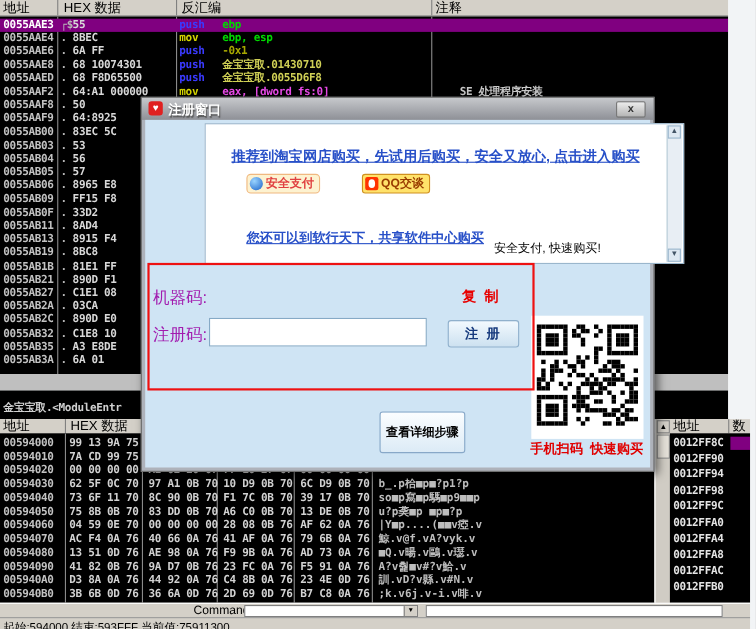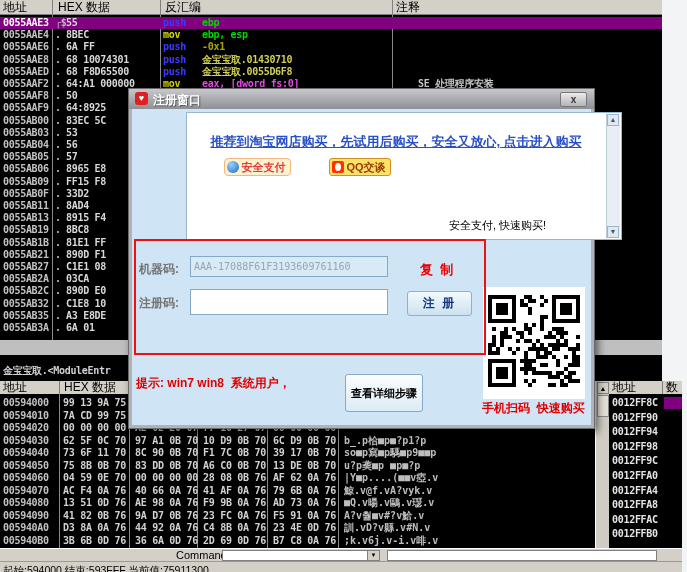--- a/index.html
+++ b/index.html
@@ -120,21 +120,21 @@
         border:1px solid #666;box-sizing:border-box;}
   .pill .ptext{position:absolute;left:24px;top:4px;font-size:12px;}
   .paynote{position:absolute;left:262px;top:105px;font-size:11px;color:#000;}
   .link2{position:absolute;left:37px;top:95px;font-size:12px;}
   .wscroll{position:absolute;right:1px;top:1px;bottom:1px;width:13px;background:#e8eef4;border-left:1px solid #b8ccd8;}
   .wscroll .a{position:absolute;left:0;width:12px;height:12px;background:#dfe9f2;border:1px solid #9ab6cc;
         font-size:7px;line-height:10px;text-align:center;color:#456;box-sizing:border-box;}
   .wscroll .a.up{top:0;} .wscroll .a.dn{bottom:0;}
 
   .redrect{position:absolute;left:2px;top:130px;width:352px;height:116px;border:2px solid #ee1111;box-sizing:border-box;z-index:3;}
-  .flabel{position:absolute;font-size:12px;font-weight:bold;color:#737373;}
+  .flabel{position:absolute;font-size:15px;font-weight:normal;color:#a21caf;}
   .machine-input{position:absolute;left:58px;top:147px;width:198px;height:21px;background:#d8eaf6;
         border:1px solid #86aac6;box-sizing:border-box;font-size:10px;color:#96a6b2;
         font-family:"DejaVu Sans Mono",monospace;padding:0 3px;}
   .copybtn{position:absolute;left:288px;top:152px;font-size:13px;font-weight:bold;color:#e80000;white-space:pre;}
   .reg-input{position:absolute;left:58px;top:180px;width:198px;height:26px;background:#fff;
         border:1px solid #86aac6;box-sizing:border-box;font-size:12px;padding:0 3px;}
   .regbtn{position:absolute;left:275px;top:182px;width:65px;height:25px;
         background:linear-gradient(#f2f9fe,#cde1f0);border:1px solid #90b0cc;border-radius:3px;
         font-size:12px;font-weight:bold;color:#14387c;text-align:center;line-height:23px;
         letter-spacing:2px;box-sizing:border-box;}
@@ -231,37 +231,36 @@
         <div class="link link1">推荐到淘宝网店购买，先试用后购买，安全又放心, 点击进入购买</div>
         <div class="btn-contact">
           <span class="ball"></span>
           <span style="margin-left:12px">安全支付</span>
         </div>
         <div class="btn-qq">
           <span class="qicon"></span>
           <span style="margin-left:12px">QQ交谈</span>
         </div>
         <div class="paynote">安全支付, 快速购买!</div>
+        <div class="link link2">您还可以到软行天下，共享软件中心购买</div>
         <div class="wscroll">
           <span class="a up">▲</span>
           <span class="a dn">▼</span>
         </div>
       </div>
 
       <div class="redrect"></div>
 
       <span class="flabel" style="left:7px;top:152px">机器码:</span>
-      <input class="machine-input" readonly="" value="AAA-17088F61F3193609761160" style="">
       <span class="copybtn">复  制</span>
 
       <span class="flabel" style="left:7px;top:186px">注册码:</span>
       <input class="reg-input" value="" style="">
       <div class="regbtn">注 册</div>
 
-      <span class="hint" style="left:4px;top:266px">提示: win7 win8  系统用户，</span>
       <div class="detailbtn">查看详细步骤</div>
 
       <div class="qr">
           <div class="qrgrid">
             <i style="left: 36px; top: 0px;"></i>
             <i style="left: 40px; top: 0px;"></i>
             <i style="left: 52px; top: 0px;"></i>
             <i style="left: 32px; top: 4px;"></i>
             <i style="left: 40px; top: 4px;"></i>
             <i style="left: 44px; top: 4px;"></i>

